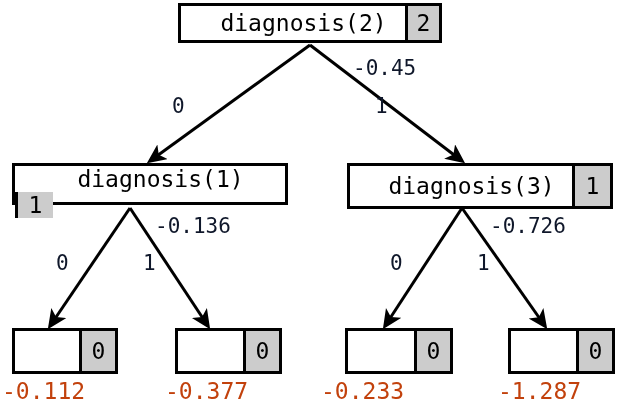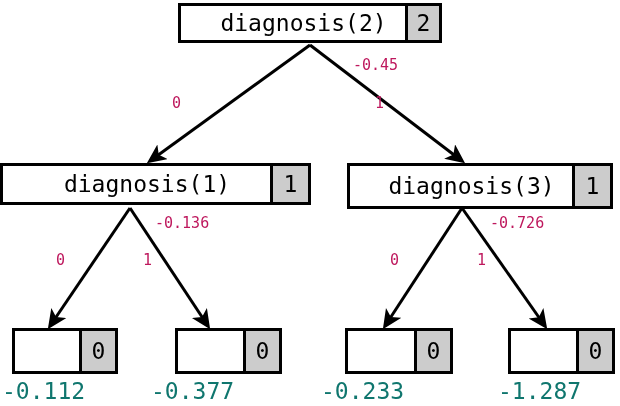--- a/index.html
+++ b/index.html
@@ -53,29 +53,29 @@
     font-size: 23px;
     display: flex;
     align-items: center;
     justify-content: center;
   }
   .node.leaf .node-label {
     font-size: 23px;
   }
   .edge-label {
     position: absolute;
-    color: #be185d;
-    font-size: 15px;
+    color: #0f172a;
+    font-size: 21px;
     white-space: nowrap;
     z-index: 3;
     line-height: 1;
   }
   .leaf-value {
     position: absolute;
-    color: #0f766e;
+    color: #c2410c;
     font-size: 23px;
     white-space: nowrap;
     z-index: 3;
     line-height: 1;
   }
 </style>
 </head>
 <body>
 
 <div id="canvas">
@@ -94,21 +94,21 @@
         <line x1="462" y1="208" x2="385" y2="326" stroke="#000000" stroke-width="3" marker-end="url(#arrowhead)"></line>
         <line x1="462" y1="208" x2="545" y2="326" stroke="#000000" stroke-width="3" marker-end="url(#arrowhead)"></line>
       </g>
   </svg>
 
   <div id="nodes-layer">
       <div class="node" style="left: 178px; top: 3px; width: 264px; height: 40px;">
         <div class="node-label">diagnosis(2)</div>
         <div class="node-value" style="width: 34px;">2</div>
       </div>
-      <div class="node" style="left: 0; top: 163px; width: 311px; height: 42px;">
+      <div class="node" style="left: 12px; top: 163px; width: 276px; height: 42px; flex-direction: column;">
         <div class="node-label">diagnosis(1)</div>
         <div class="node-value" style="width: 38px;">1</div>
       </div>
       <div class="node" style="left: 347px; top: 163px; width: 266px; height: 46px;">
         <div class="node-label">diagnosis(3)</div>
         <div class="node-value" style="width: 38px;">1</div>
       </div>
       <div class="node leaf" style="left: 12px; top: 328px; width: 106px; height: 46px;">
         <div class="node-label"></div>
         <div class="node-value" style="width: 36px;">0</div>
@@ -132,18 +132,18 @@
       <div class="edge-label" style="left: 353px; top: 58px;">-0.45</div>
       <div class="edge-label" style="left: 56px; top: 253px;">0</div>
       <div class="edge-label" style="left: 143px; top: 253px;">1</div>
       <div class="edge-label" style="left: 155px; top: 216px;">-0.136</div>
       <div class="edge-label" style="left: 390px; top: 253px;">0</div>
       <div class="edge-label" style="left: 477px; top: 253px;">1</div>
       <div class="edge-label" style="left: 490px; top: 216px;">-0.726</div>
     </div>
   <div id="leaf-values-layer">
       <div class="leaf-value" style="left: 2px; top: 380px;">-0.112</div>
-      <div class="leaf-value" style="left: 151px; top: 380px;">-0.377</div>
+      <div class="leaf-value" style="left: 165px; top: 380px;">-0.377</div>
       <div class="leaf-value" style="left: 321px; top: 380px;">-0.233</div>
       <div class="leaf-value" style="left: 498px; top: 380px;">-1.287</div>
     </div>
 
 </div>
 
 </body></html>

